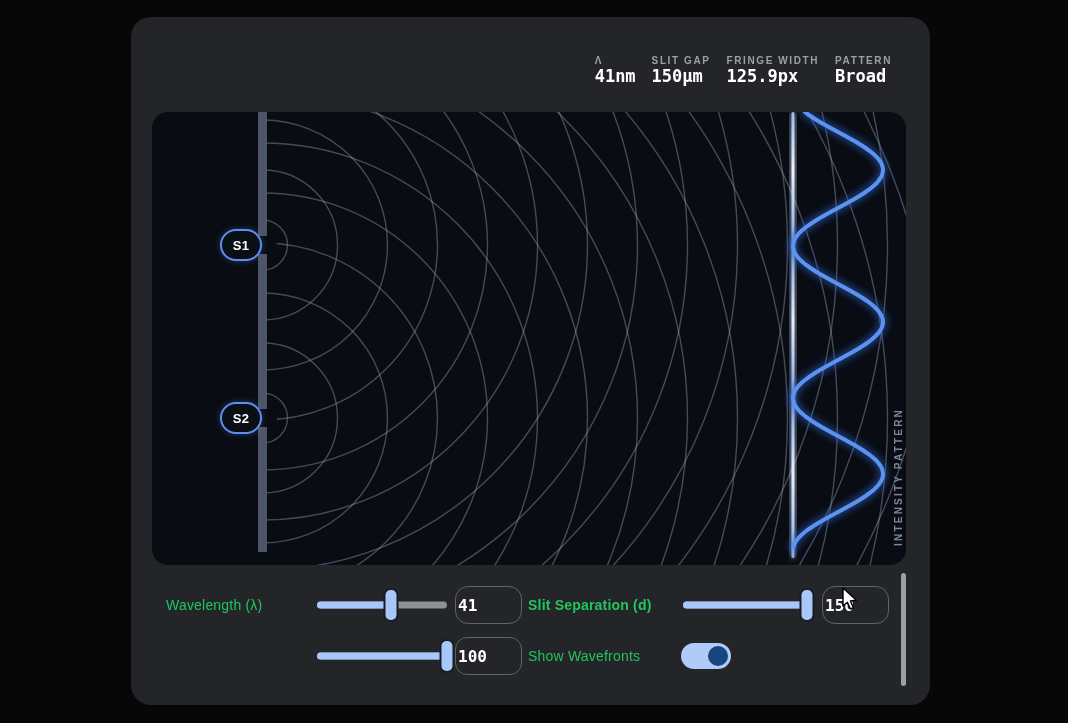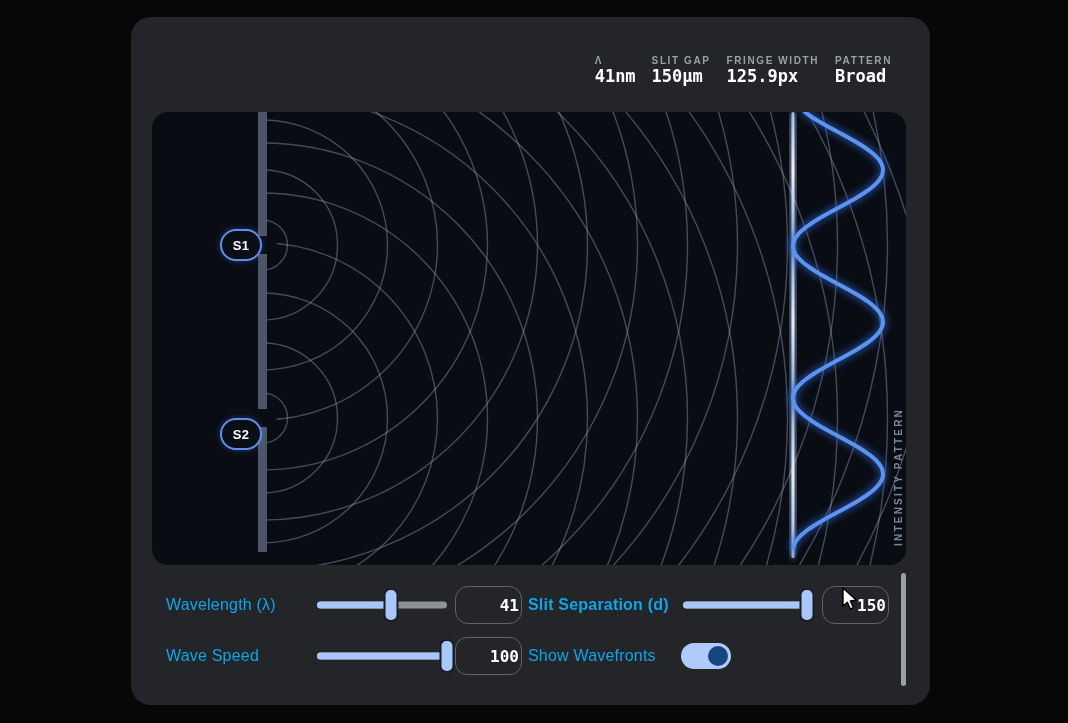--- a/index.html
+++ b/index.html
@@ -18,37 +18,37 @@
               color:#ffffff;line-height:18px;white-space:nowrap;}
   
   .sim-canvas{position:absolute;left:21px;top:95px;width:754px;height:453px;background:#090c13;
               border-radius:16px;overflow:hidden;}
   .sim-canvas svg{position:absolute;left:0;top:0;}
   .slit-pill{position:absolute;width:42px;height:32px;border:2px solid #5f8ef2;border-radius:17px;
              background:#0a0e15;box-sizing:border-box;display:flex;align-items:center;justify-content:center;
              color:#fff;font-size:13px;font-weight:700;letter-spacing:.3px;
              box-shadow:0 0 6px rgba(95,142,242,.35);}
   .pill-s1{left:68px;top:117px;}
-  .pill-s2{left:68px;top:306px;}
+  .pill-s2{left:68px;top:290px;}
   .intensity-label{position:absolute;right:2px;top:50%;transform:translateY(-50%);
                    writing-mode:vertical-rl;text-orientation:mixed;rotate:180deg;
                    font-size:10px;font-weight:700;color:#7d8799;letter-spacing:2.2px;
                    text-transform:uppercase;white-space:nowrap;}
   
   .ctl-label{position:absolute;height:42px;display:flex;align-items:center;
-             font-size:16px;color:#0ea5e9;letter-spacing:.2px;white-space:nowrap;}
+             font-size:14px;color:#22c55e;letter-spacing:.2px;white-space:nowrap;}
   .slider{position:absolute;height:42px;cursor:pointer;}
   .track{position:absolute;left:0;right:0;top:50%;transform:translateY(-50%);height:7px;
          border-radius:4px;background:#8e9196;}
   .track .fill{position:absolute;left:0;top:0;bottom:0;border-radius:4px;background:#a8c7fa;}
   .thumb{position:absolute;top:50%;width:11px;height:30px;border-radius:7px;background:#a8c7fa;
          border:2.5px solid #1b1d20;box-sizing:content-box;transform:translate(-50%,-50%);}
   .value-box{position:absolute;width:67px;height:38px;border:1.5px solid #5f6368;border-radius:13px;
              box-sizing:border-box;background:transparent;display:flex;}
-  .value-box input{width:100%;border:none;outline:none;background:transparent;text-align:right;
+  .value-box input{width:100%;border:none;outline:none;background:transparent;text-align:left;
              font-family:"DejaVu Sans Mono",monospace;font-size:16px;font-weight:700;color:#fff;}
   .toggle{position:absolute;width:50px;height:26px;border-radius:13px;background:#5f6368;cursor:pointer;}
   .toggle .knob{position:absolute;top:3px;left:3px;width:20px;height:20px;border-radius:50%;background:#232528;
                 transition:left .1s;}
   .toggle.on{background:#aecbfa;}
   .toggle.on .knob{left:27px;background:#16457f;}
   .scrollbar-thumb{position:absolute;left:770px;top:556px;width:5px;height:113px;border-radius:3px;
                    background:#9aa0a6;}
   .cursor{position:absolute;left:842px;top:587px;width:18px;height:26px;pointer-events:none;z-index:50;}
 </style>
@@ -165,21 +165,20 @@
     <div class="slider" style="left:552px;top:567px;width:124px;">
       <div class="track">
           <div class="fill" style="width: 100%;"></div>
         </div>
       <div class="thumb" style="left: 100%;"></div>
     </div>
     <div class="value-box" style="left:691px;top:569px;">
       <input value="150" style="">
     </div>
 
-    <div class="ctl-label" style="left:35px;top:618px;">Wave Speed</div>
     <div class="slider" style="left:186px;top:618px;width:130px;">
       <div class="track">
           <div class="fill" style="width: 100%;"></div>
         </div>
       <div class="thumb" style="left: 100%;"></div>
     </div>
     <div class="value-box" style="left:324px;top:620px;border-radius:12px;">
       <input value="100" style="">
     </div>
 

